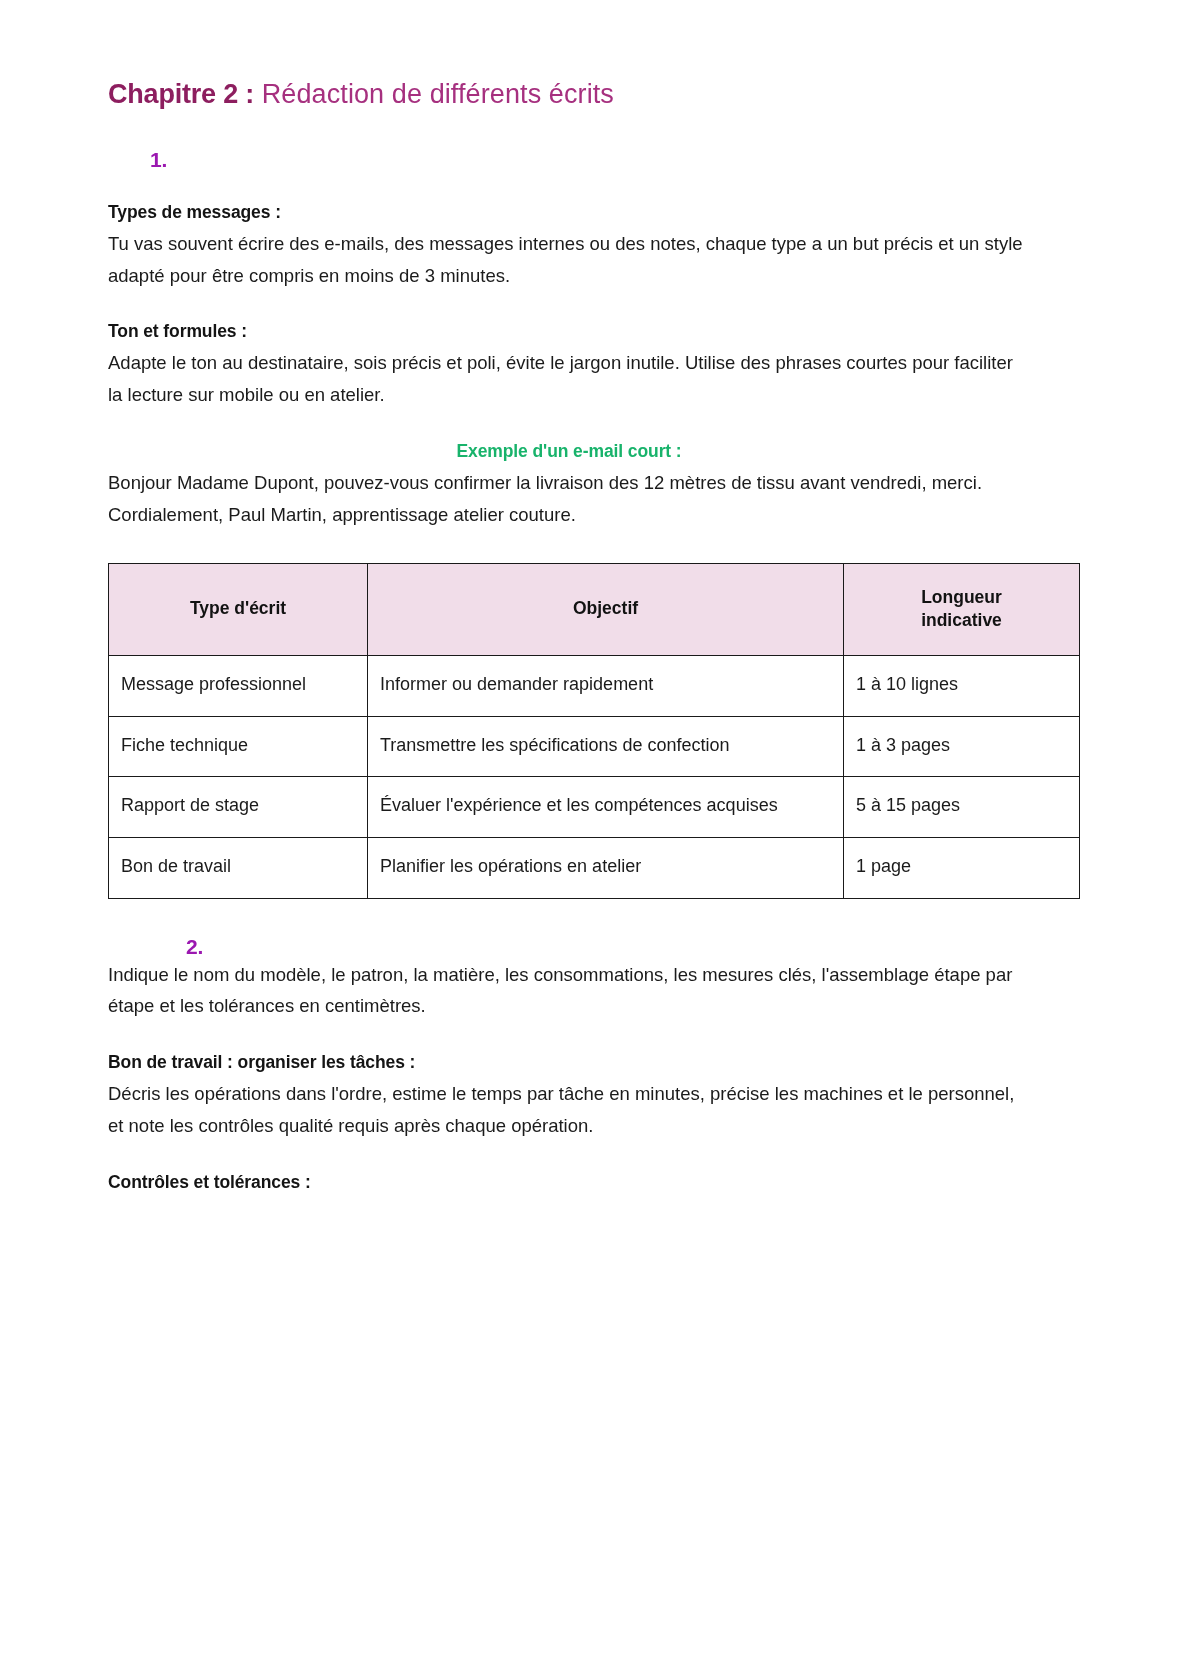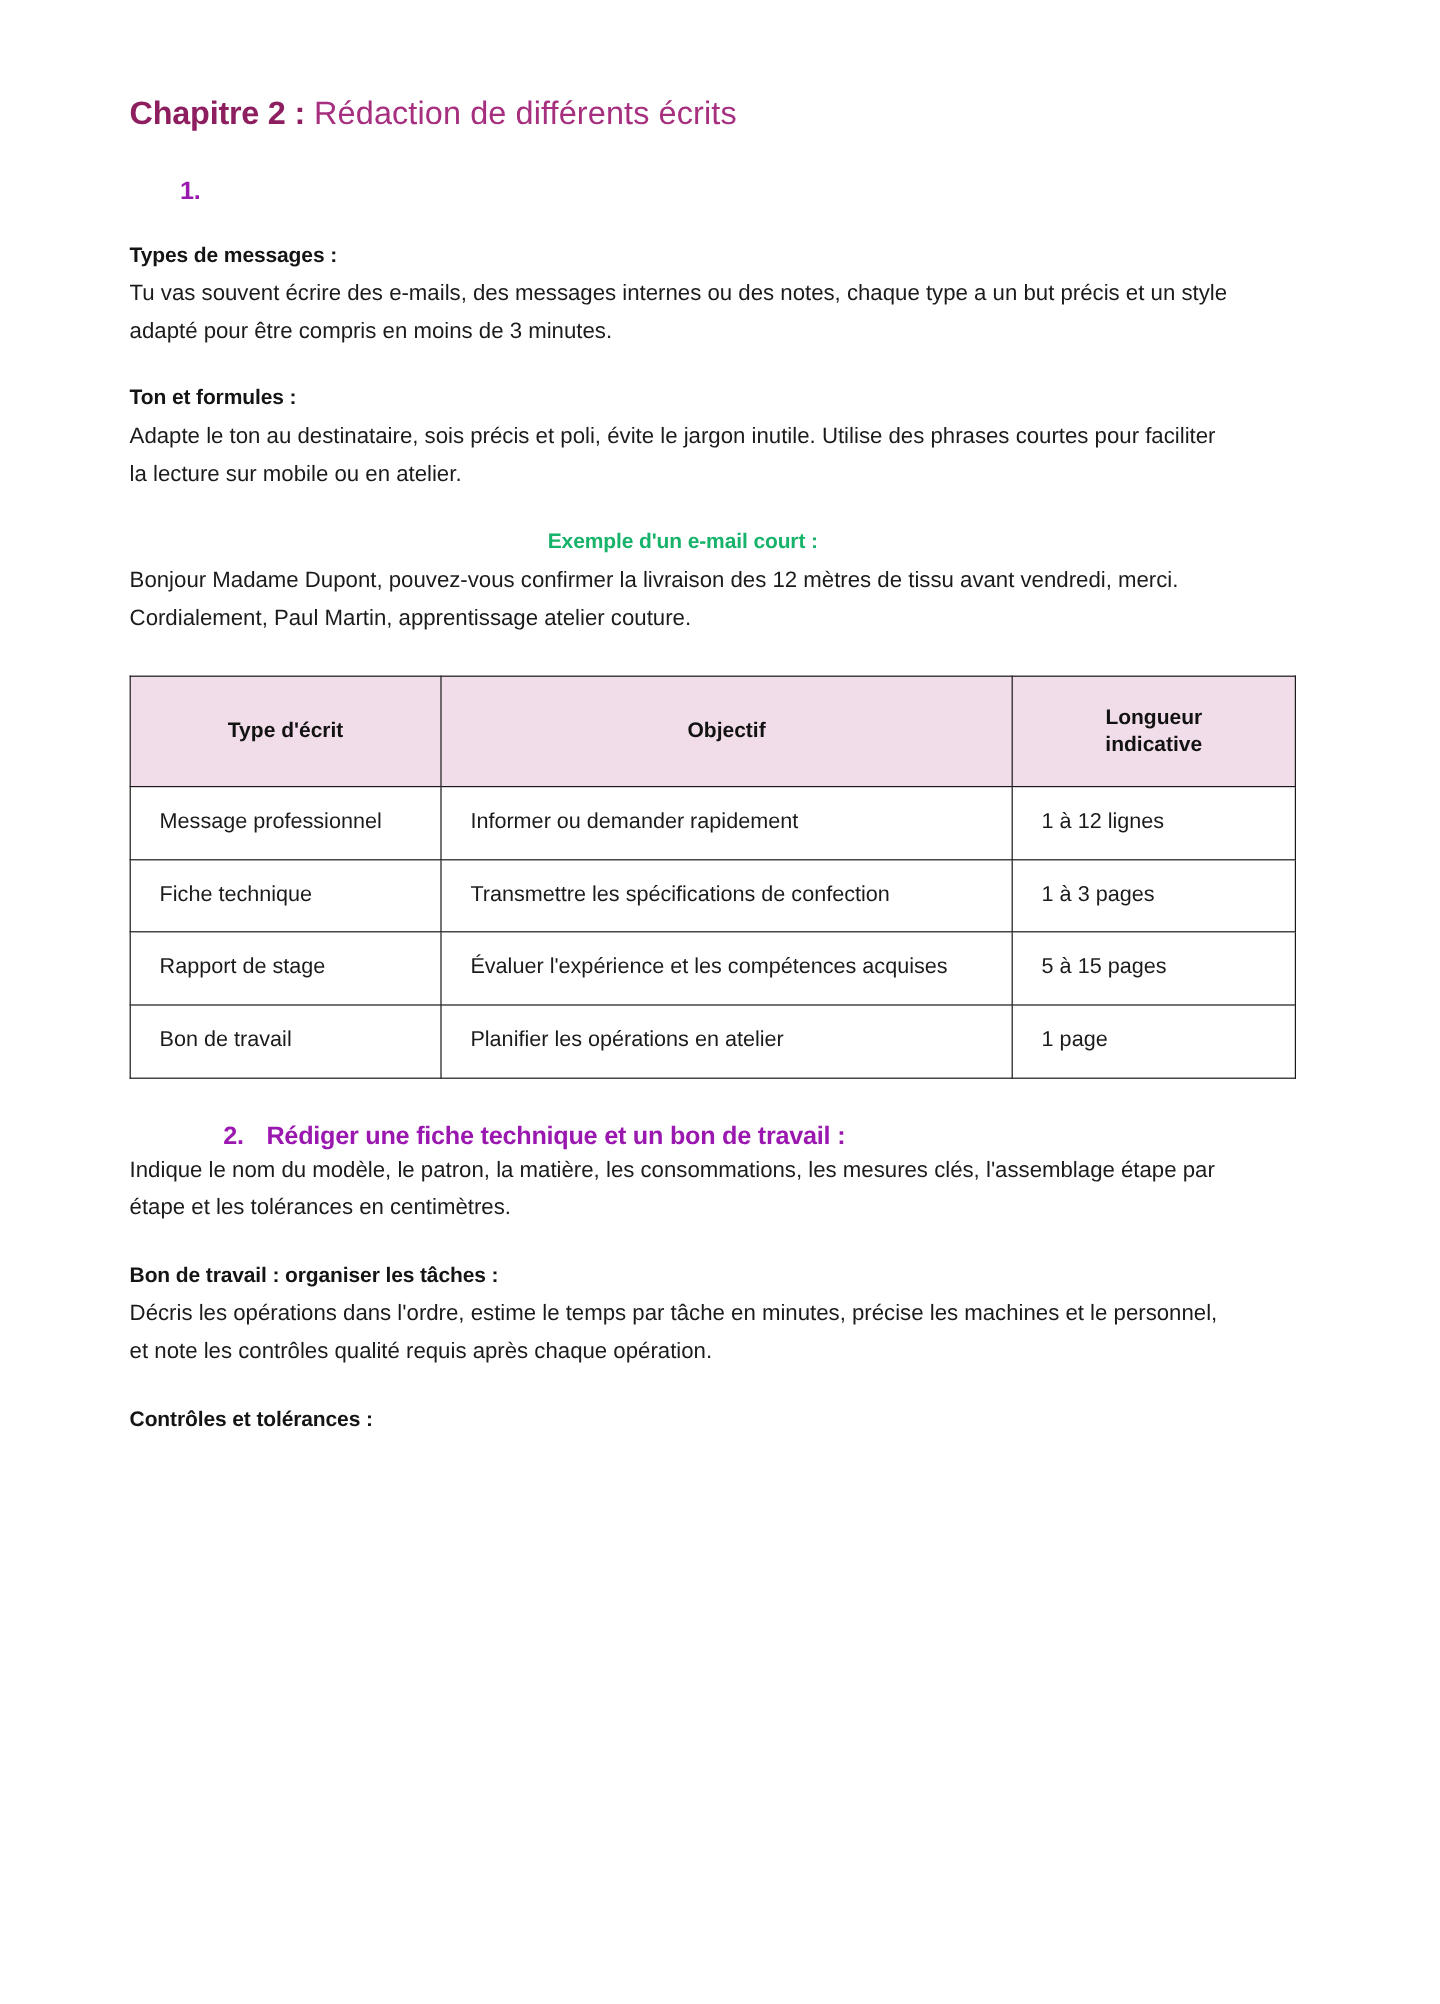--- a/index.html
+++ b/index.html
@@ -99,21 +99,21 @@
     font-weight: 800;
     font-size: 17.5px;
     color: #121212;
     padding: 22px 10px;
     line-height: 1.35;
     vertical-align: middle;
   }
   table.data-table tbody td {
     font-size: 18px;
     line-height: 1.65;
-    padding: 14px 12px 16px 24px;
+    padding: 14px 12px 16px 12px;
     color: #1b1b1b;
   }
   .col-1 { width: 238px; }
   .col-2 { width: 455px; }
   .col-3 { width: 215px; }
 </style>
 </head>
 <body>
 
 <div class="page">
@@ -151,21 +151,21 @@
           <th class="col-3">
             <span>Longueur</span><br>
             <span>indicative</span>
           </th>
         </tr>
       </thead>
       <tbody>
         <tr>
           <td class="col-1">Message professionnel</td>
           <td class="col-2">Informer ou demander rapidement</td>
-          <td class="col-3">1 à 12 lignes</td>
+          <td class="col-3">1 à 10 lignes</td>
         </tr>
         <tr>
           <td class="col-1">Fiche technique</td>
           <td class="col-2">Transmettre les spécifications de confection</td>
           <td class="col-3">1 à 3 pages</td>
         </tr>
         <tr>
           <td class="col-1">Rapport de stage</td>
           <td class="col-2">Évaluer l'expérience et les compétences acquises</td>
           <td class="col-3">5 à 15 pages</td>
@@ -174,21 +174,20 @@
           <td class="col-1">Bon de travail</td>
           <td class="col-2">Planifier les opérations en atelier</td>
           <td class="col-3">1 page</td>
         </tr>
       </tbody>
     </table>
   </div>
 
   <div class="section-heading center">
     <span class="num">2.</span>
-    <span>Rédiger une fiche technique et un bon de travail :</span>
   </div>
 
   <div>
     <p class="para">Indique le nom du modèle, le patron, la matière, les consommations, les mesures clés, l'assemblage étape par étape et les tolérances en centimètres.</p>
   </div>
 
   <div>
     <div class="sub-heading">Bon de travail : organiser les tâches :</div>
     <p class="para">Décris les opérations dans l'ordre, estime le temps par tâche en minutes, précise les machines et le personnel, et note les contrôles qualité requis après chaque opération.</p>
   </div>

